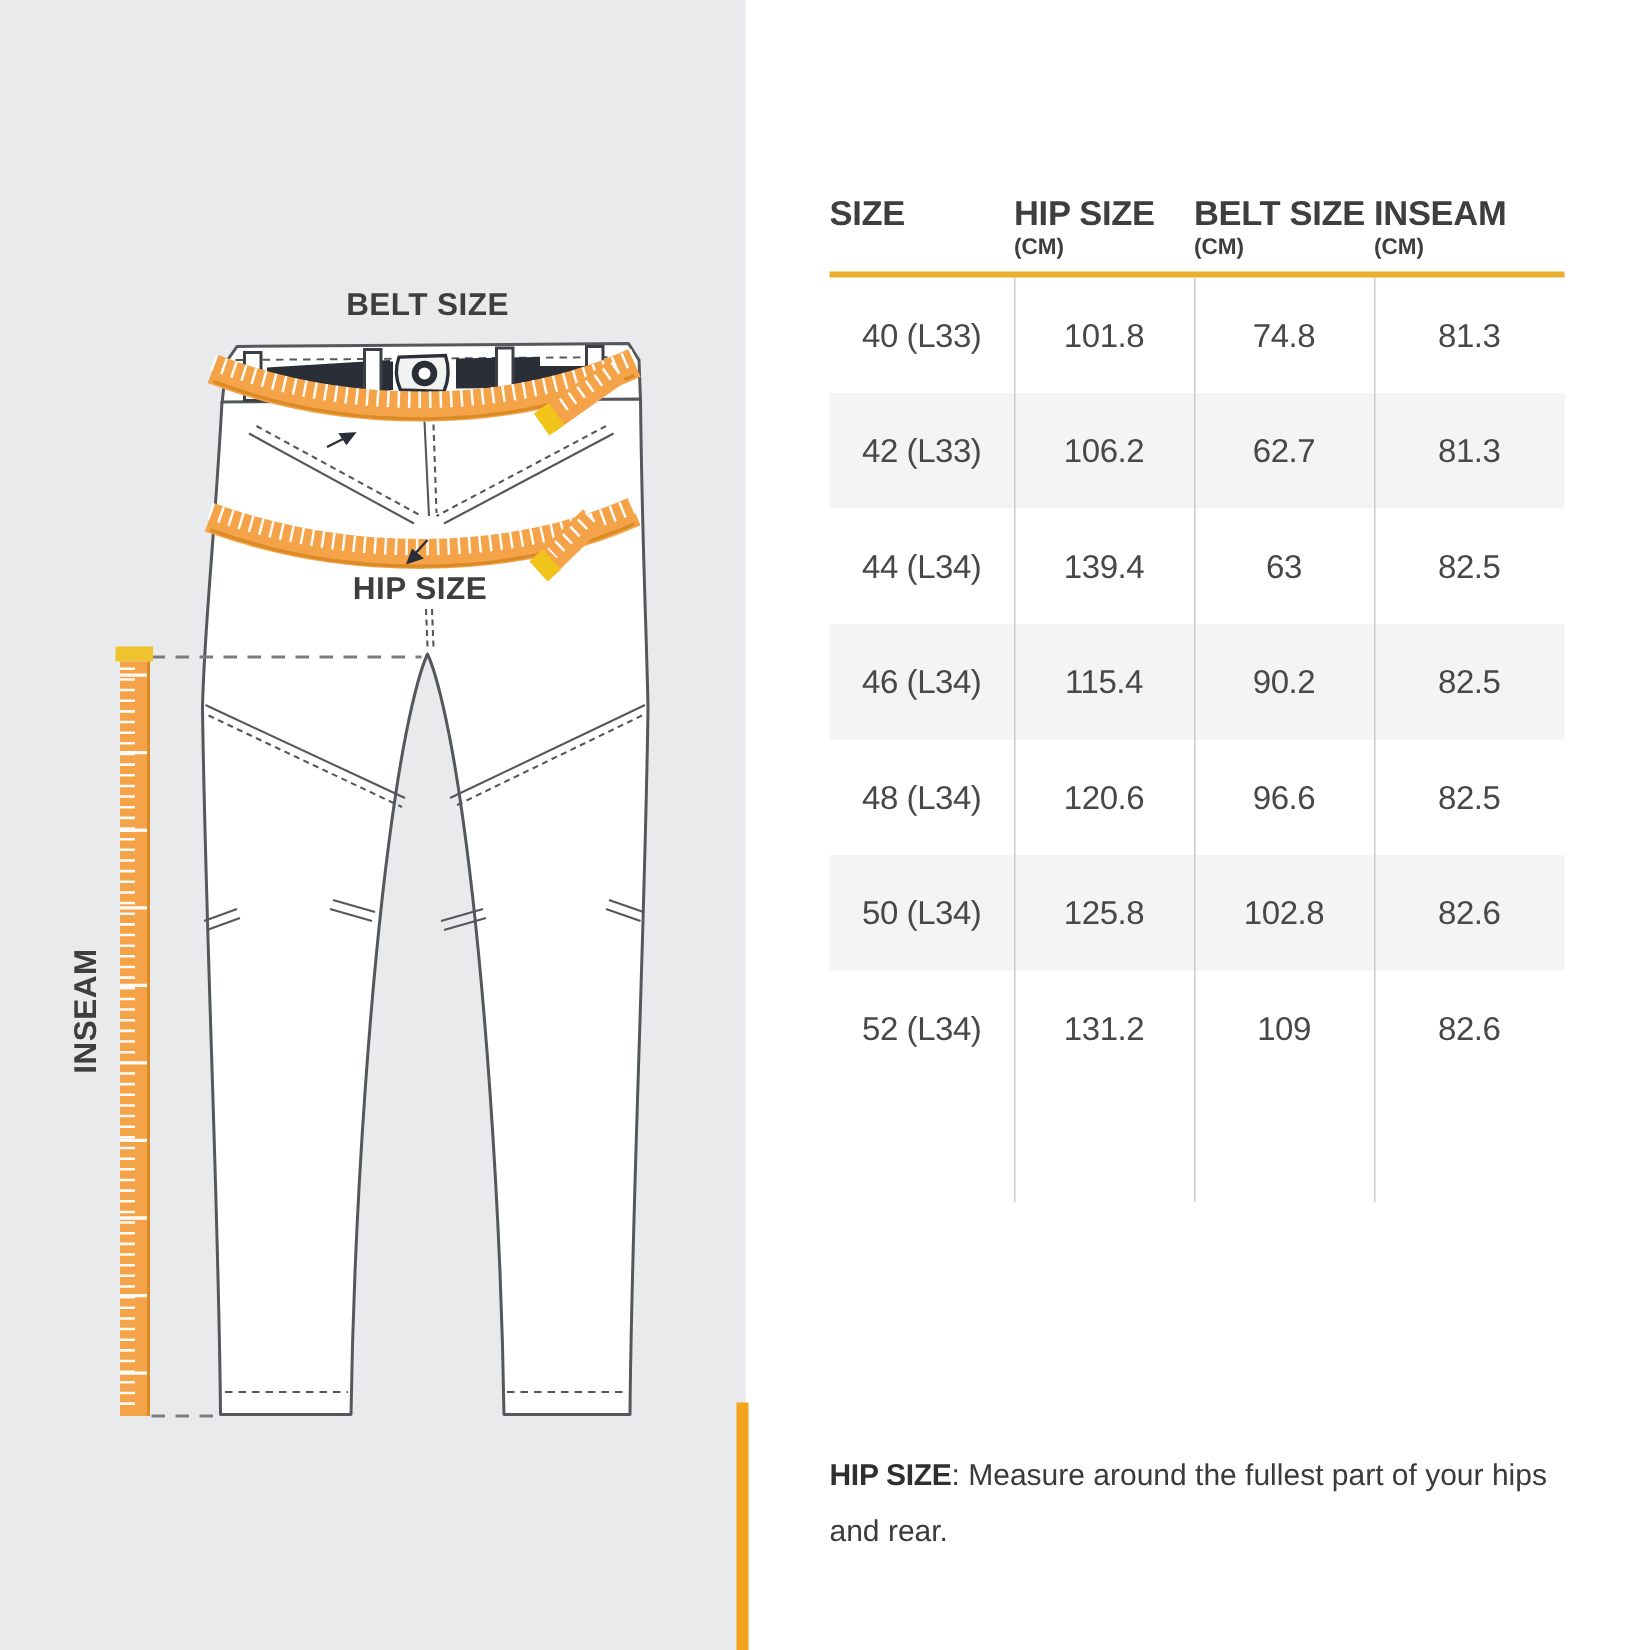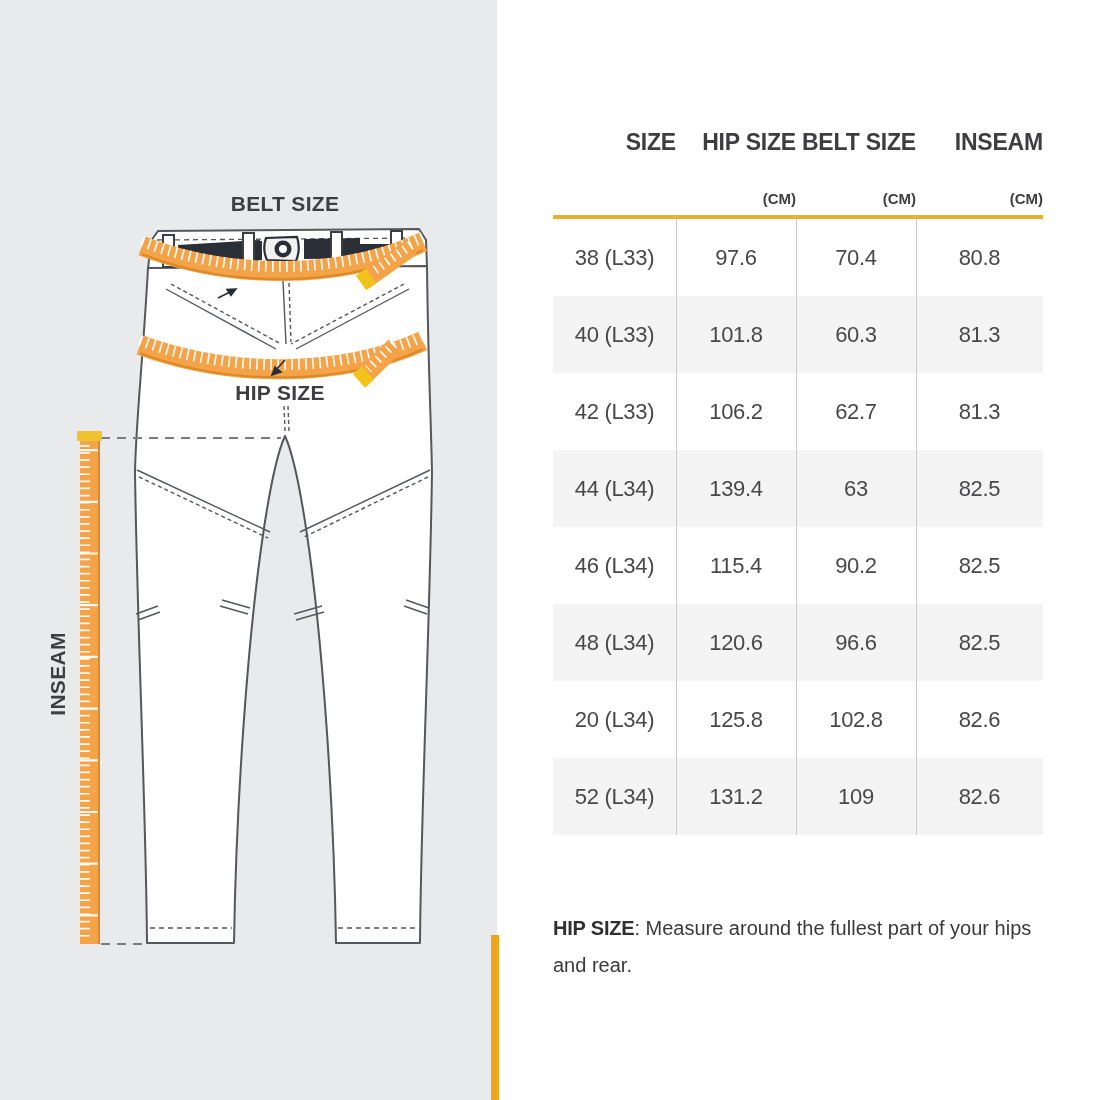--- a/index.html
+++ b/index.html
@@ -8,32 +8,32 @@
   .left-panel{position:absolute;left:0;top:0;width:497px;height:1100px;background:#e9eaeb;}
   .diagram-label{position:absolute;font-weight:bold;font-size:21px;letter-spacing:.3px;color:#3e3e40;
                  text-align:center;white-space:nowrap;}
   .label-belt{left:175px;top:192px;width:220px;}
   .label-hip{left:170px;top:381px;width:220px;}
   .label-inseam{left:12px;top:662px;width:92px;transform:rotate(-90deg);transform-origin:center;}
   .accent-bar{position:absolute;left:491px;top:935px;width:8px;height:165px;background:#f2a41c;}
 
   .size-table{position:absolute;left:553px;top:129px;width:490px;}
   .thead{display:grid;grid-template-columns:123px 120px 120px 127px;}
-  .th{text-align:right;}
+  .th{text-align:left;}
   .th .t{font-size:23px;font-weight:bold;letter-spacing:-.2px;line-height:26px;color:#3e3e40;}
-  .th .u{font-size:15px;font-weight:bold;line-height:19px;color:#3e3e40;min-height:19px;margin-top:34px;}
+  .th .u{font-size:15px;font-weight:bold;line-height:19px;color:#3e3e40;min-height:19px;}
   .gold-rule{height:4px;background:#e8b02c;margin-top:7px;}
   .tbody{position:relative;}
   .vsep{position:absolute;top:0;height:616px;width:1px;background:#cbcbcc;}
   .vsep.s1{left:123px}.vsep.s2{left:243px}.vsep.s3{left:363px}
   .tr{display:grid;grid-template-columns:123px 120px 120px 127px;height:77px;align-items:center;}
   .tr:nth-child(odd){background:#f4f4f5;}
   .td{text-align:center;font-size:22px;letter-spacing:-.3px;color:#48484a;}
 
-  .notes{position:absolute;left:553px;top:910px;width:510px;font-size:20px;line-height:37px;color:#3a3a3c;}
+  .notes{position:absolute;left:553px;top:966px;width:510px;font-size:20px;line-height:37px;color:#3a3a3c;}
   .notes b{color:#2f2f31;letter-spacing:-.2px;}
 </style>
 </head>
 <body>
 
 <div class="left-panel">
   <svg width="497" height="1100" viewBox="0 0 497 1100">
 
     <g stroke="#54575b" fill="#ffffff" stroke-width="2" stroke-linejoin="round">
       <path d="M158,231 L419,229 L426,240 L427,267 L148,269 L151,241 Z"></path>
@@ -165,29 +165,23 @@
       <div class="u">(CM)</div>
     </div>
   </div>
   <div class="gold-rule"></div>
   <div class="tbody">
     <div class="vsep s1"></div>
     <div class="vsep s2"></div>
     <div class="vsep s3"></div>
 
     <div class="tr">
-      <div class="td">38 (L33)</div>
-      <div class="td">97.6</div>
-      <div class="td">70.4</div>
-      <div class="td">80.8</div>
-    </div>
-    <div class="tr">
       <div class="td">40 (L33)</div>
       <div class="td">101.8</div>
-      <div class="td">60.3</div>
+      <div class="td">74.8</div>
       <div class="td">81.3</div>
     </div>
     <div class="tr">
       <div class="td">42 (L33)</div>
       <div class="td">106.2</div>
       <div class="td">62.7</div>
       <div class="td">81.3</div>
     </div>
     <div class="tr">
       <div class="td">44 (L34)</div>
@@ -201,21 +195,21 @@
       <div class="td">90.2</div>
       <div class="td">82.5</div>
     </div>
     <div class="tr">
       <div class="td">48 (L34)</div>
       <div class="td">120.6</div>
       <div class="td">96.6</div>
       <div class="td">82.5</div>
     </div>
     <div class="tr">
-      <div class="td">20 (L34)</div>
+      <div class="td">50 (L34)</div>
       <div class="td">125.8</div>
       <div class="td">102.8</div>
       <div class="td">82.6</div>
     </div>
     <div class="tr">
       <div class="td">52 (L34)</div>
       <div class="td">131.2</div>
       <div class="td">109</div>
       <div class="td">82.6</div>
     </div>

